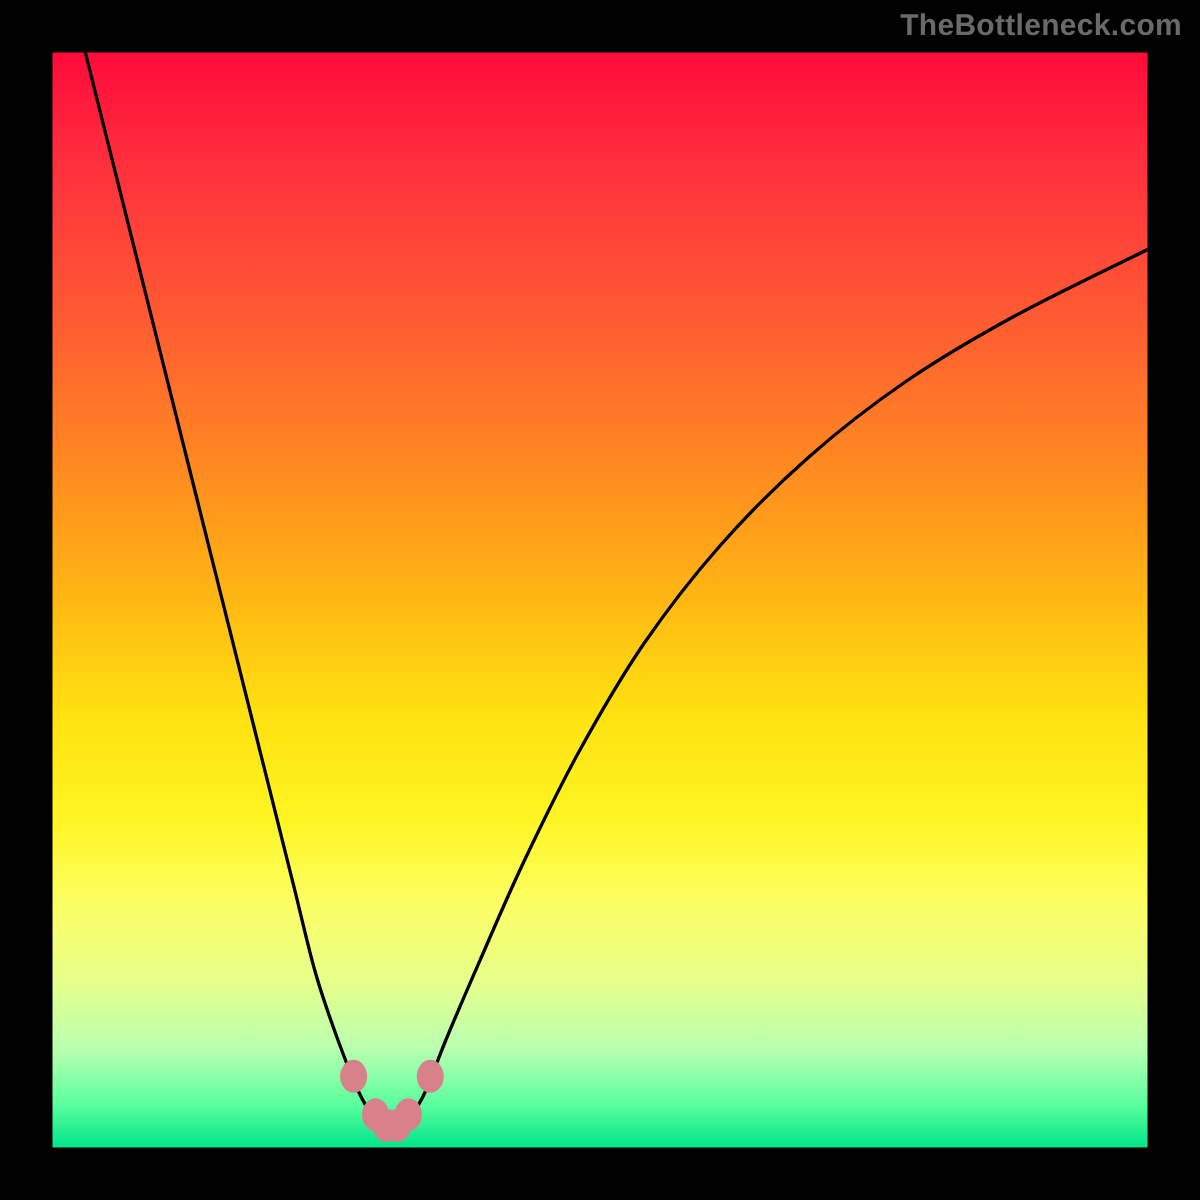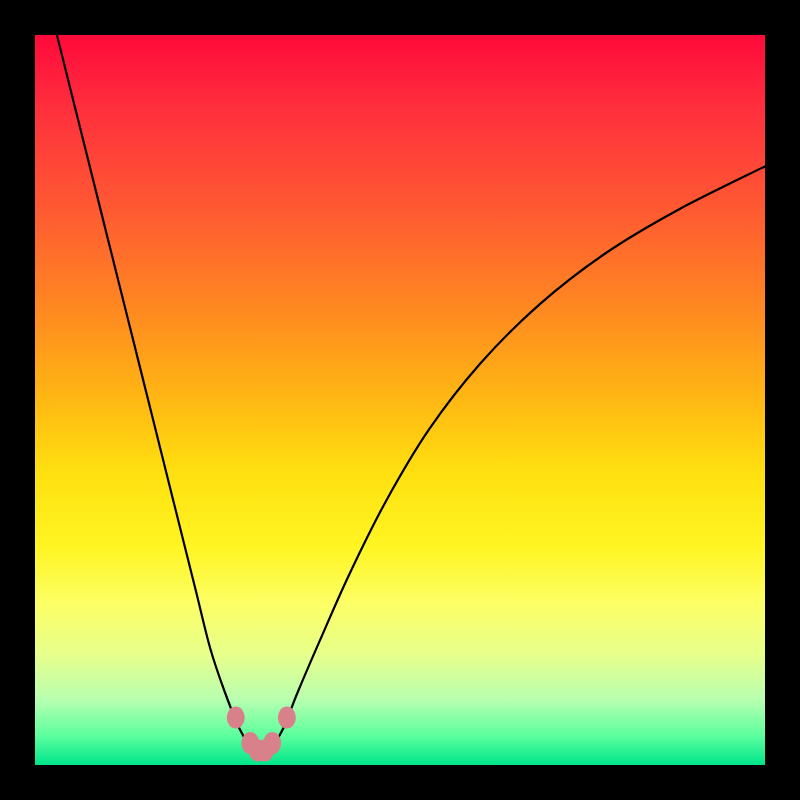--- a/index.html
+++ b/index.html
@@ -78,13 +78,14 @@
       <g id="markers">
           <ellipse cx="200.75" cy="682.55" rx="9" ry="11" class="marker"></ellipse>
           <ellipse cx="215.35" cy="708.10" rx="9" ry="11" class="marker"></ellipse>
           <ellipse cx="222.65" cy="715.40" rx="9" ry="11" class="marker"></ellipse>
           <ellipse cx="229.95" cy="715.40" rx="9" ry="11" class="marker"></ellipse>
           <ellipse cx="237.25" cy="708.10" rx="9" ry="11" class="marker"></ellipse>
           <ellipse cx="251.85" cy="682.55" rx="9" ry="11" class="marker"></ellipse>
         </g>
     </svg>
   </div>
+  <div class="watermark">TheBottleneck.com</div>
 </div>
 
 </body></html>

